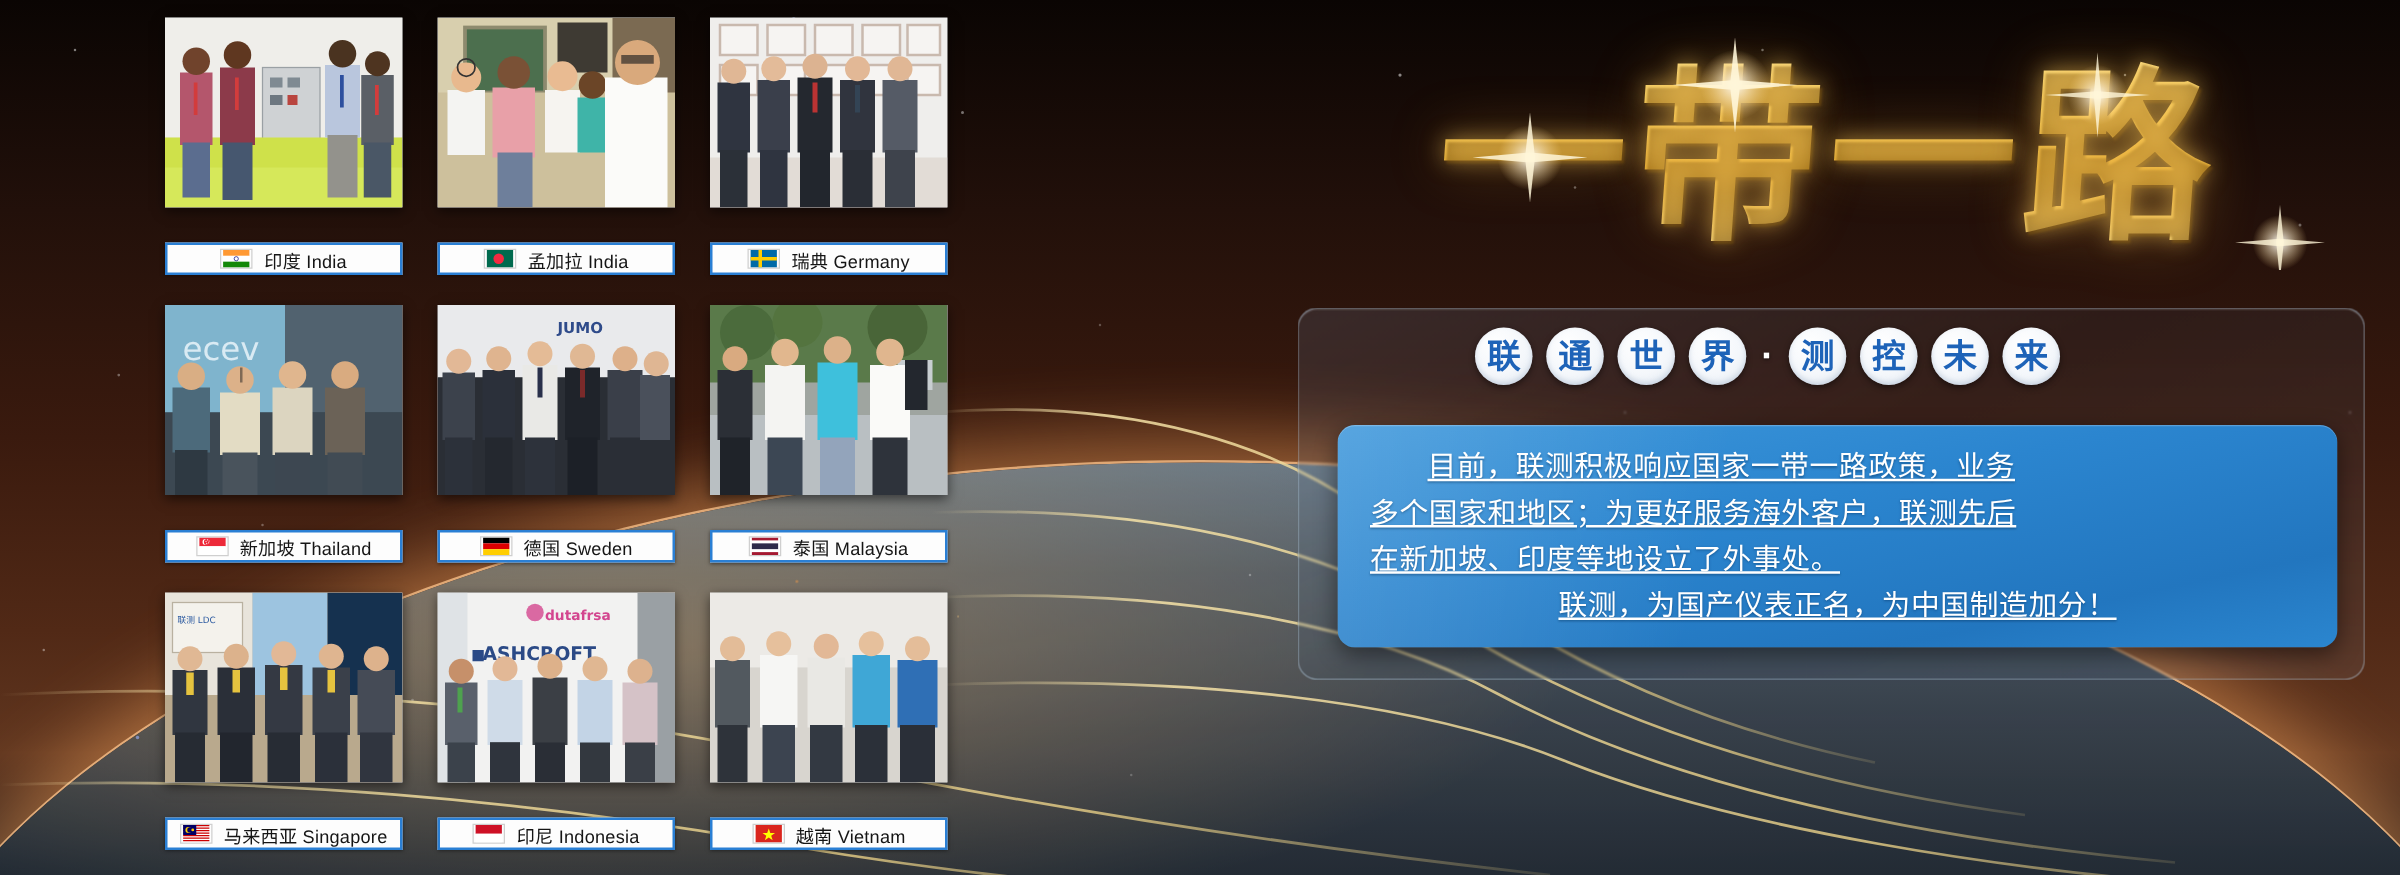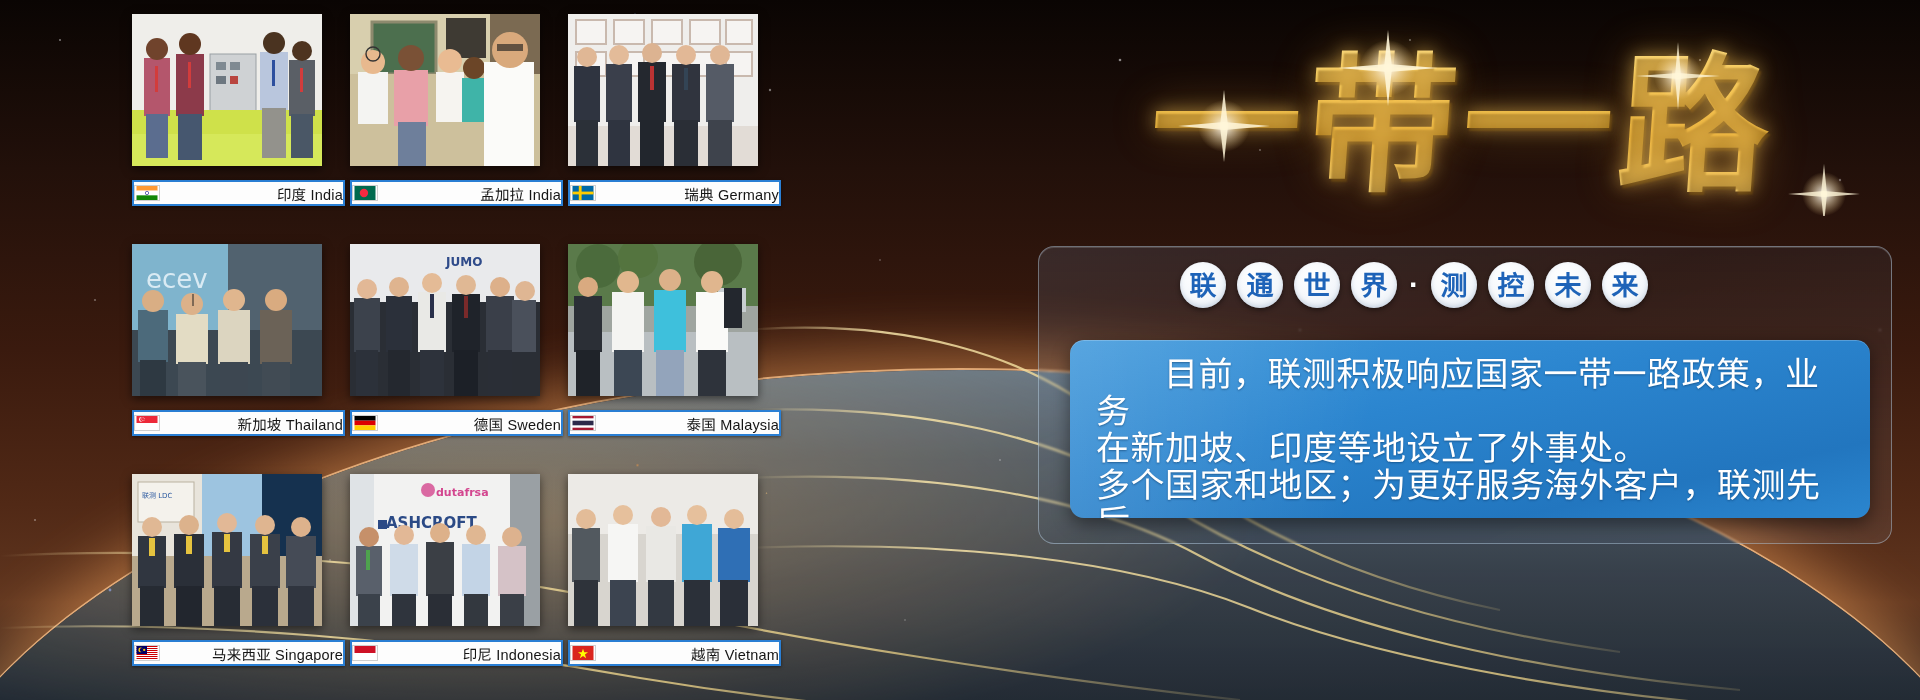--- a/index.html
+++ b/index.html
@@ -65,26 +65,26 @@
   .card{position:relative;width:190px;}
   .photo{
     width:190px;height:152px;
     background:#c9c9c9;
     box-shadow:0 3px 9px rgba(0,0,0,.55);
     overflow:hidden;position:relative;
     display:block;
   }
   .photo svg{display:block;width:190px;height:152px;}
   .plate{
-    margin-top:14px;
-    width:213px;height:26px;
+    margin-top:28px;
+    width:190px;height:26px;
     background:#fdfdfd;
     border:2px solid #2a7fd4;
     box-shadow:0 1px 3px rgba(0,0,0,.5);
-    display:flex;align-items:center;justify-content:space-between;gap:9px;
+    display:flex;align-items:center;justify-content:center;gap:9px;
     box-sizing:border-box;
   }
   .flag{width:26px;height:16px;display:block;flex:0 0 auto;border:1px solid rgba(0,0,0,.18);box-sizing:border-box;}
   .plate-text{
     font-size:14.5px;color:#151515;white-space:nowrap;
     font-family:"Liberation Sans","DejaVu Sans",sans-serif;
     letter-spacing:.2px;
   }
 
   
@@ -153,24 +153,25 @@
   .bluebox:before{
     content:"";position:absolute;left:-10%;top:-40%;width:130%;height:180%;
     background:
       linear-gradient(75deg, rgba(255,255,255,.10) 0 2px, transparent 2px 120px),
       linear-gradient(100deg, rgba(255,255,255,.08) 0 2px, transparent 2px 160px),
       linear-gradient(62deg, rgba(255,255,255,.07) 0 2px, transparent 2px 210px);
     pointer-events:none;
   }
   .bluebox p{
     position:relative;margin:0;
-    color:#ffffff;font-size:34px;line-height:37px;
+    color:#ffffff;font-size:23px;line-height:37px;
     font-family:"DejaVu Sans","Liberation Sans",sans-serif;
     letter-spacing:.5px;
     text-shadow:0 1px 2px rgba(0,40,80,.45);
+    text-decoration:underline;
   }
   .p1{text-indent:2em;}
   .p2{text-align:center;}
 </style>
 </head>
 <body>
 
 <div id="stage">
 
   <div class="bg-space2"></div>
@@ -643,18 +644,18 @@
     <span class="s-char">界</span>
     <span class="s-dot">·</span>
     <span class="s-char">测</span>
     <span class="s-char">控</span>
     <span class="s-char">未</span>
     <span class="s-char">来</span>
   </div>
 
   <div class="bluebox">
     <p class="p1">目前，联测积极响应国家一带一路政策，业务</p>
+    <p>多个国家和地区；为更好服务海外客户，联测先后</p>
     <p>在新加坡、印度等地设立了外事处。</p>
-    <p>多个国家和地区；为更好服务海外客户，联测先后</p>
     <p class="p2">联测，为国产仪表正名，为中国制造加分！</p>
   </div>
 
 </div>
 
 </body></html>

